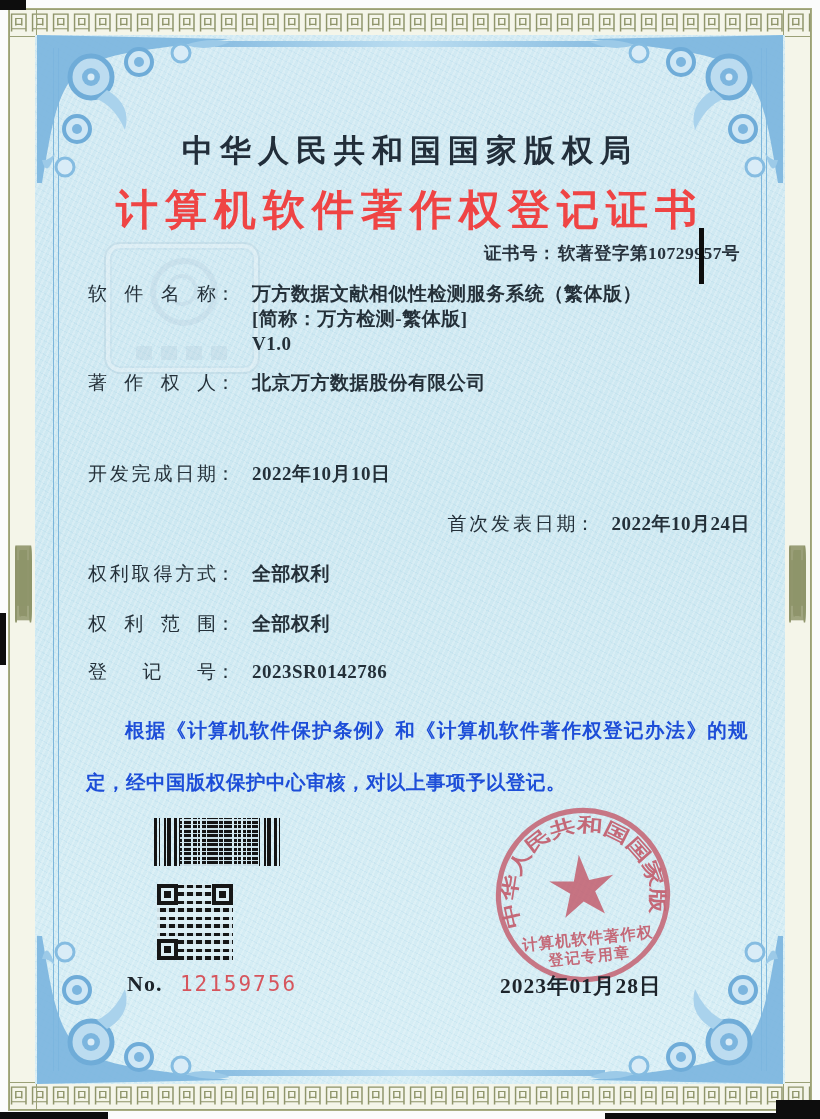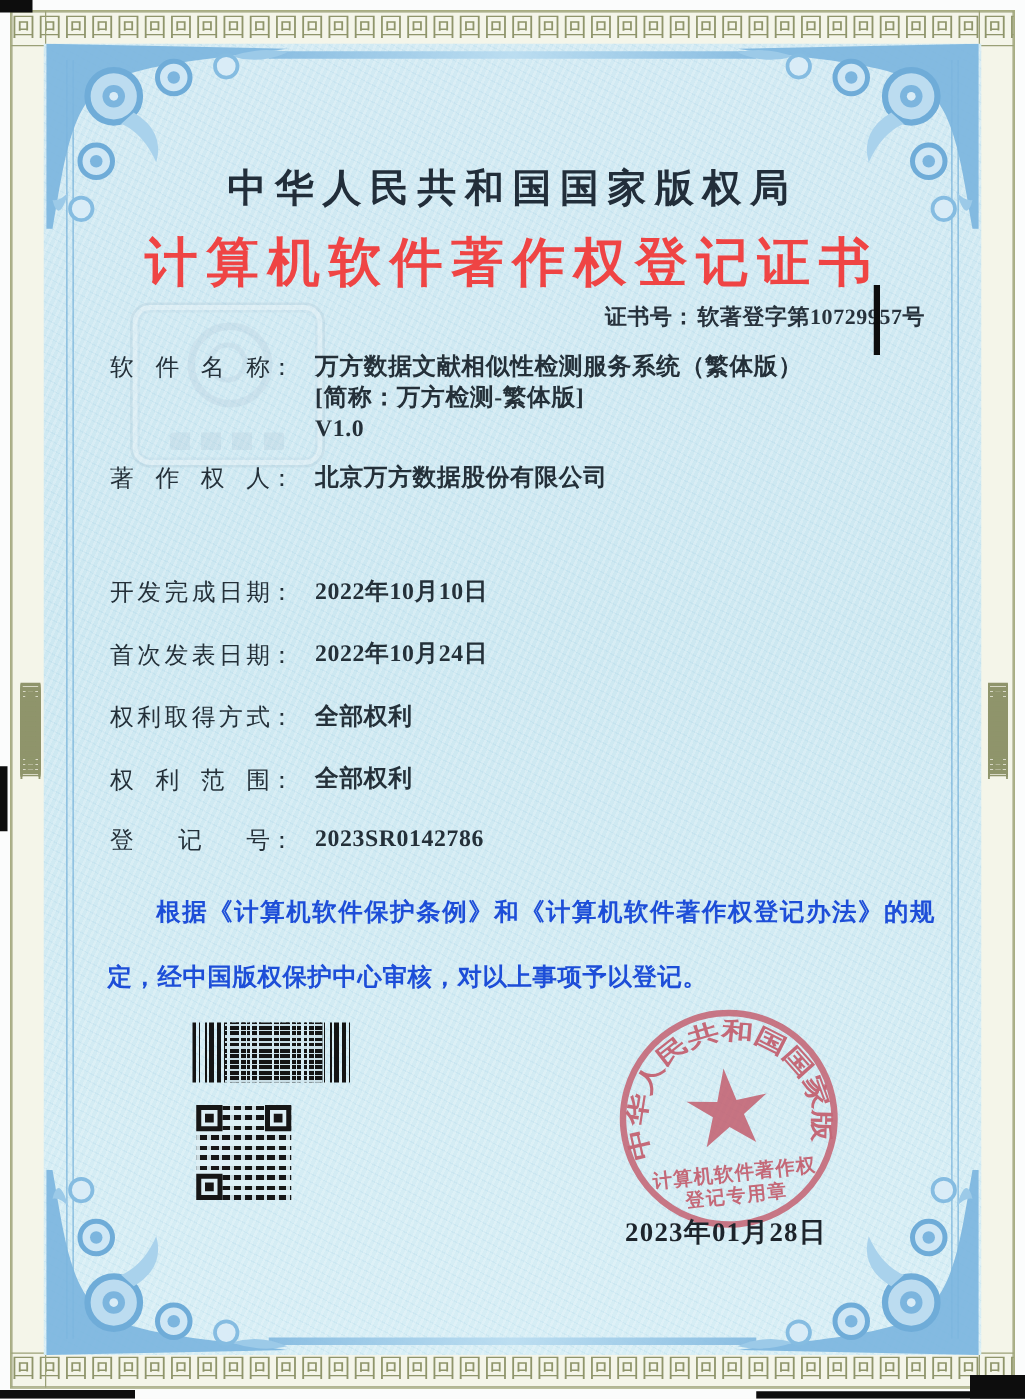--- a/index.html
+++ b/index.html
@@ -65,21 +65,21 @@
   .cert-title{position:absolute;left:0;right:0;top:182px;text-align:center;
     font-size:42px;font-weight:bold;letter-spacing:7px;color:#ef4444;}
   .certno{position:absolute;right:80px;top:241px;font-size:17.5px;font-weight:bold;color:#27323c;letter-spacing:.5px;}
   .certno .lbl{margin-right:2px;}
 
   .frow{position:absolute;left:88px;right:70px;display:flex;align-items:flex-start;color:#243039;}
   .flabel{font-size:19px;font-weight:normal;white-space:nowrap;flex:0 0 auto;}
   .flabel-text{display:inline-block;width:128px;text-align:justify;text-align-last:justify;}
   .fvalue{font-size:19px;font-weight:bold;margin-left:17px;line-height:25px;letter-spacing:.5px;}
   .row-name{top:281px;} .row-owner{top:370px;}
-  .row-dev{top:461px;} .row-pub{top:511px;} .row-acq{top:561px;}
+  .row-dev{top:461px;} .row-pub{top:511px;justify-content:flex-end;} .row-acq{top:561px;}
   .row-scope{top:611px;} .row-reg{top:659px;}
 
   .statement{position:absolute;left:86px;right:72px;top:705px;
     font-size:19.5px;font-weight:bold;color:#1d4ed8;line-height:52px;
     text-indent:2em;text-align:justify;letter-spacing:.5px;}
 
   
   .barcode{position:absolute;left:154px;top:818px;width:130px;height:48px;
     background:
       repeating-linear-gradient(90deg,#141414 0 3px,rgba(0,0,0,0) 3px 5px,#141414 5px 6px,rgba(0,0,0,0) 6px 10px,#141414 10px 12px,rgba(0,0,0,0) 12px 13px,#141414 13px 17px,rgba(0,0,0,0) 17px 20px);
@@ -240,20 +240,24 @@
       <polygon points="100,57 108.2,84.8 134.2,81.9 113.3,97.3 121.2,122.1 100,107 78.8,122.1 86.7,97.3 65.8,81.9 91.8,84.8" fill="#c25767" opacity="0.92"></polygon>
       <path id="sealArc" d="M 32,128 A 72,72 0 1 1 168,128" fill="none"></path>
       <text font-size="20" font-weight="bold" fill="#c25767" font-family="Liberation Serif, serif">
         <textPath href="#sealArc" startOffset="2" textLength="325" lengthAdjust="spacingAndGlyphs">中华人民共和国国家版权局</textPath>
       </text>
       <text x="100" y="152" text-anchor="middle" font-size="16.5" font-weight="bold" fill="#c25767" font-family="Liberation Serif, serif" letter-spacing="1">计算机软件著作权</text>
       <text x="100" y="171" text-anchor="middle" font-size="16" font-weight="bold" fill="#c25767" font-family="Liberation Serif, serif" letter-spacing="1.5">登记专用章</text>
     </g>
   </svg>
 
+  <div class="no-row">
+    <span class="no-label">No.</span>
+    <span class="no-value">12159756</span>
+  </div>
   <div class="issue-date">2023年01月28日</div>
 
   <div class="artifact a1"></div>
   <div class="artifact a2"></div>
   <div class="artifact a3"></div>
   <div class="artifact a4"></div>
   <div class="artifact a5"></div>
   <div class="artifact a6"></div>
 
 </div>

